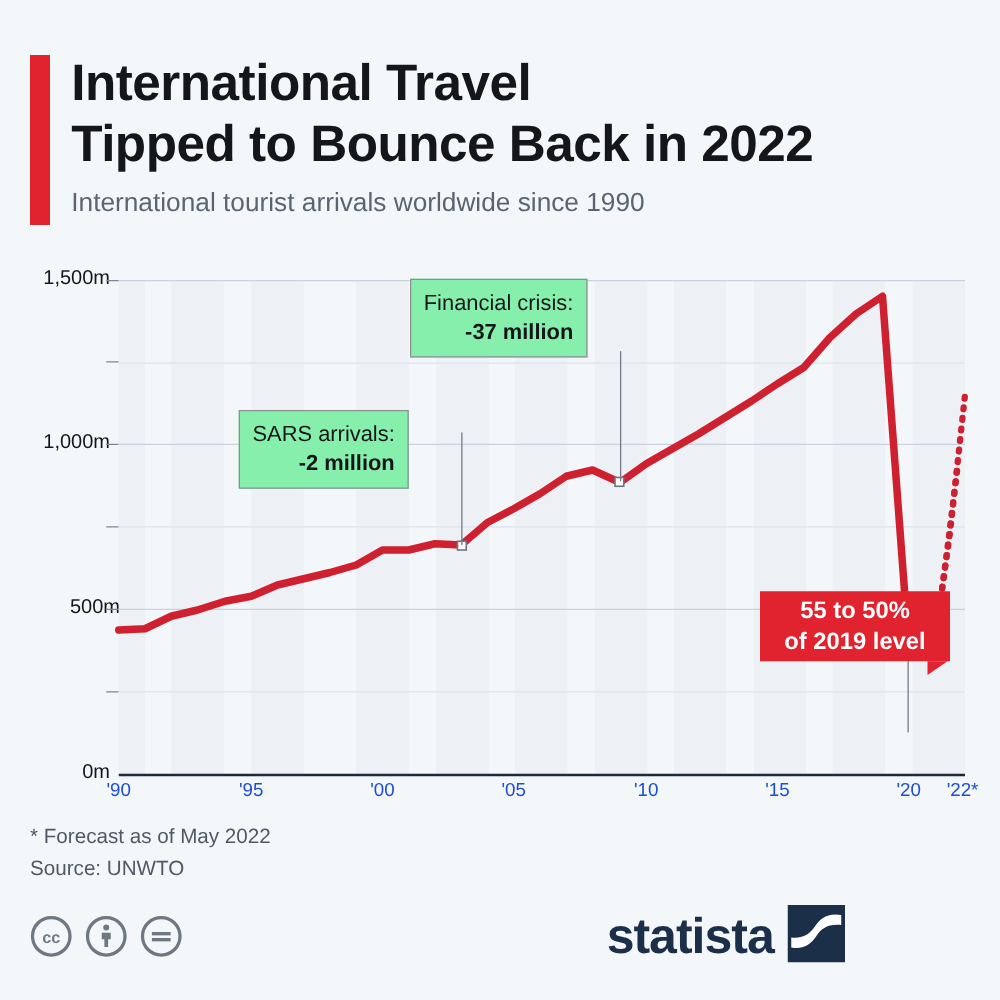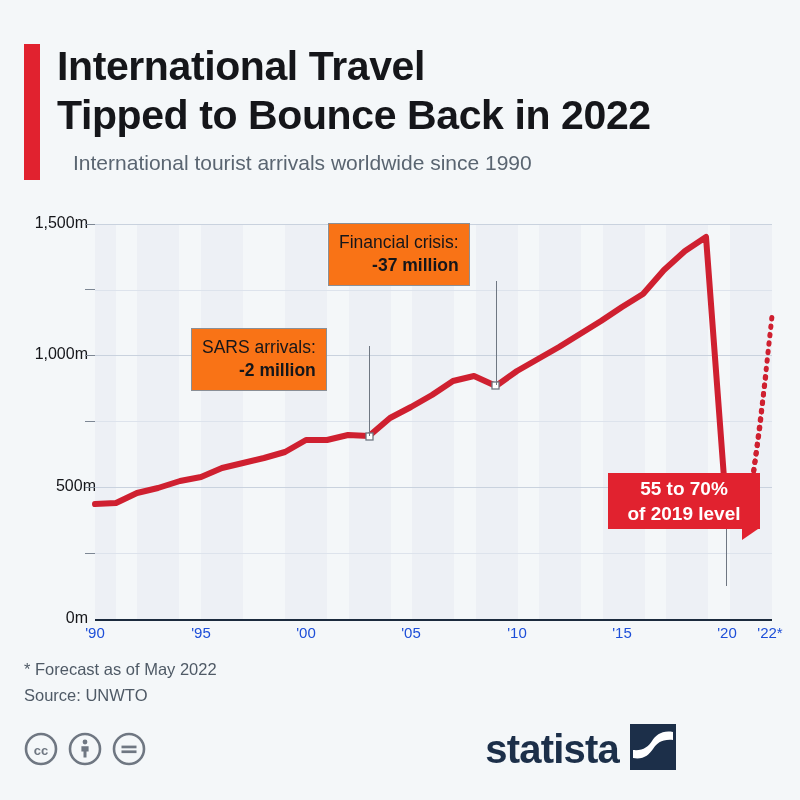--- a/index.html
+++ b/index.html
@@ -18,21 +18,21 @@
     background:#e1222f;
   }
   #title {
     position:absolute; left:57px; top:42px; width:710px;
     font-size:41px; font-weight:bold; line-height:49px;
     color:#15161a; letter-spacing:-0.4px;
   }
   #title .l2 { display:block; }
   #subtitle {
     position:absolute; left:57px; top:149px; width:710px;
-    font-size:21px; color:#5a6571; line-height:27px;margin-left:16px;
+    font-size:21px; color:#5a6571; line-height:27px;
   }
 
   
   #chart-area { position:absolute; left:0; top:196px; width:800px; height:452px; }
   #plot {
     position:absolute; left:95px; top:28px; width:677px; height:395px;
   }
   .band { position:absolute; top:0; height:395px; background:#e7ebf3; opacity:.55; }
   .gridline { position:absolute; left:0; width:677px; height:1px; background:#c9d2de; }
   .gridline.minor { background:#dde3ec; }
@@ -46,21 +46,21 @@
   .ytickmark { position:absolute; width:10px; height:1px; background:#7d8794; }
   .xlabel {
     position:absolute; top:428px; font-size:15px; color:#1d4ed8;
     transform:translateX(-50%); white-space:nowrap;
   }
 
   svg#lines { position:absolute; left:0; top:0; width:800px; height:452px; overflow:visible; }
 
   
   .callout {
-    position:absolute; background:#f97316; border:1px solid #8a8f96;
+    position:absolute; background:#86efac; border:1px solid #8a8f96;
     font-size:17.5px; line-height:23px; color:#15161a;
     padding:7px 10px 8px 10px; text-align:right; white-space:nowrap;
   }
   .callout .b { font-weight:bold; }
   .leader { position:absolute; width:1px; background:#6f7782; }
 
   #redbox {
     position:absolute; left:608px; top:277px; width:152px; height:56px;
     background:#e1222f; color:#fff; font-weight:bold; font-size:19px;
     line-height:25px; text-align:center; padding-top:3px;
@@ -158,21 +158,21 @@
     <div class="b">-37 million</div>
   </div>
 
   <div class="callout" style="left:191px; top:132px;">
     <div>SARS arrivals:</div>
     <div class="b">-2 million</div>
   </div>
 
 
   <div id="redbox">
-    <div>55 to 70%</div>
+    <div>55 to 50%</div>
     <div>of 2019 level</div>
   </div>
   <div id="redbox-tail"></div>
 
   <div class="xlabel" style="left:95px;">'90</div>
   <div class="xlabel" style="left:201px;">'95</div>
   <div class="xlabel" style="left:306px;">'00</div>
   <div class="xlabel" style="left:411px;">'05</div>
   <div class="xlabel" style="left:517px;">'10</div>
   <div class="xlabel" style="left:622px;">'15</div>

